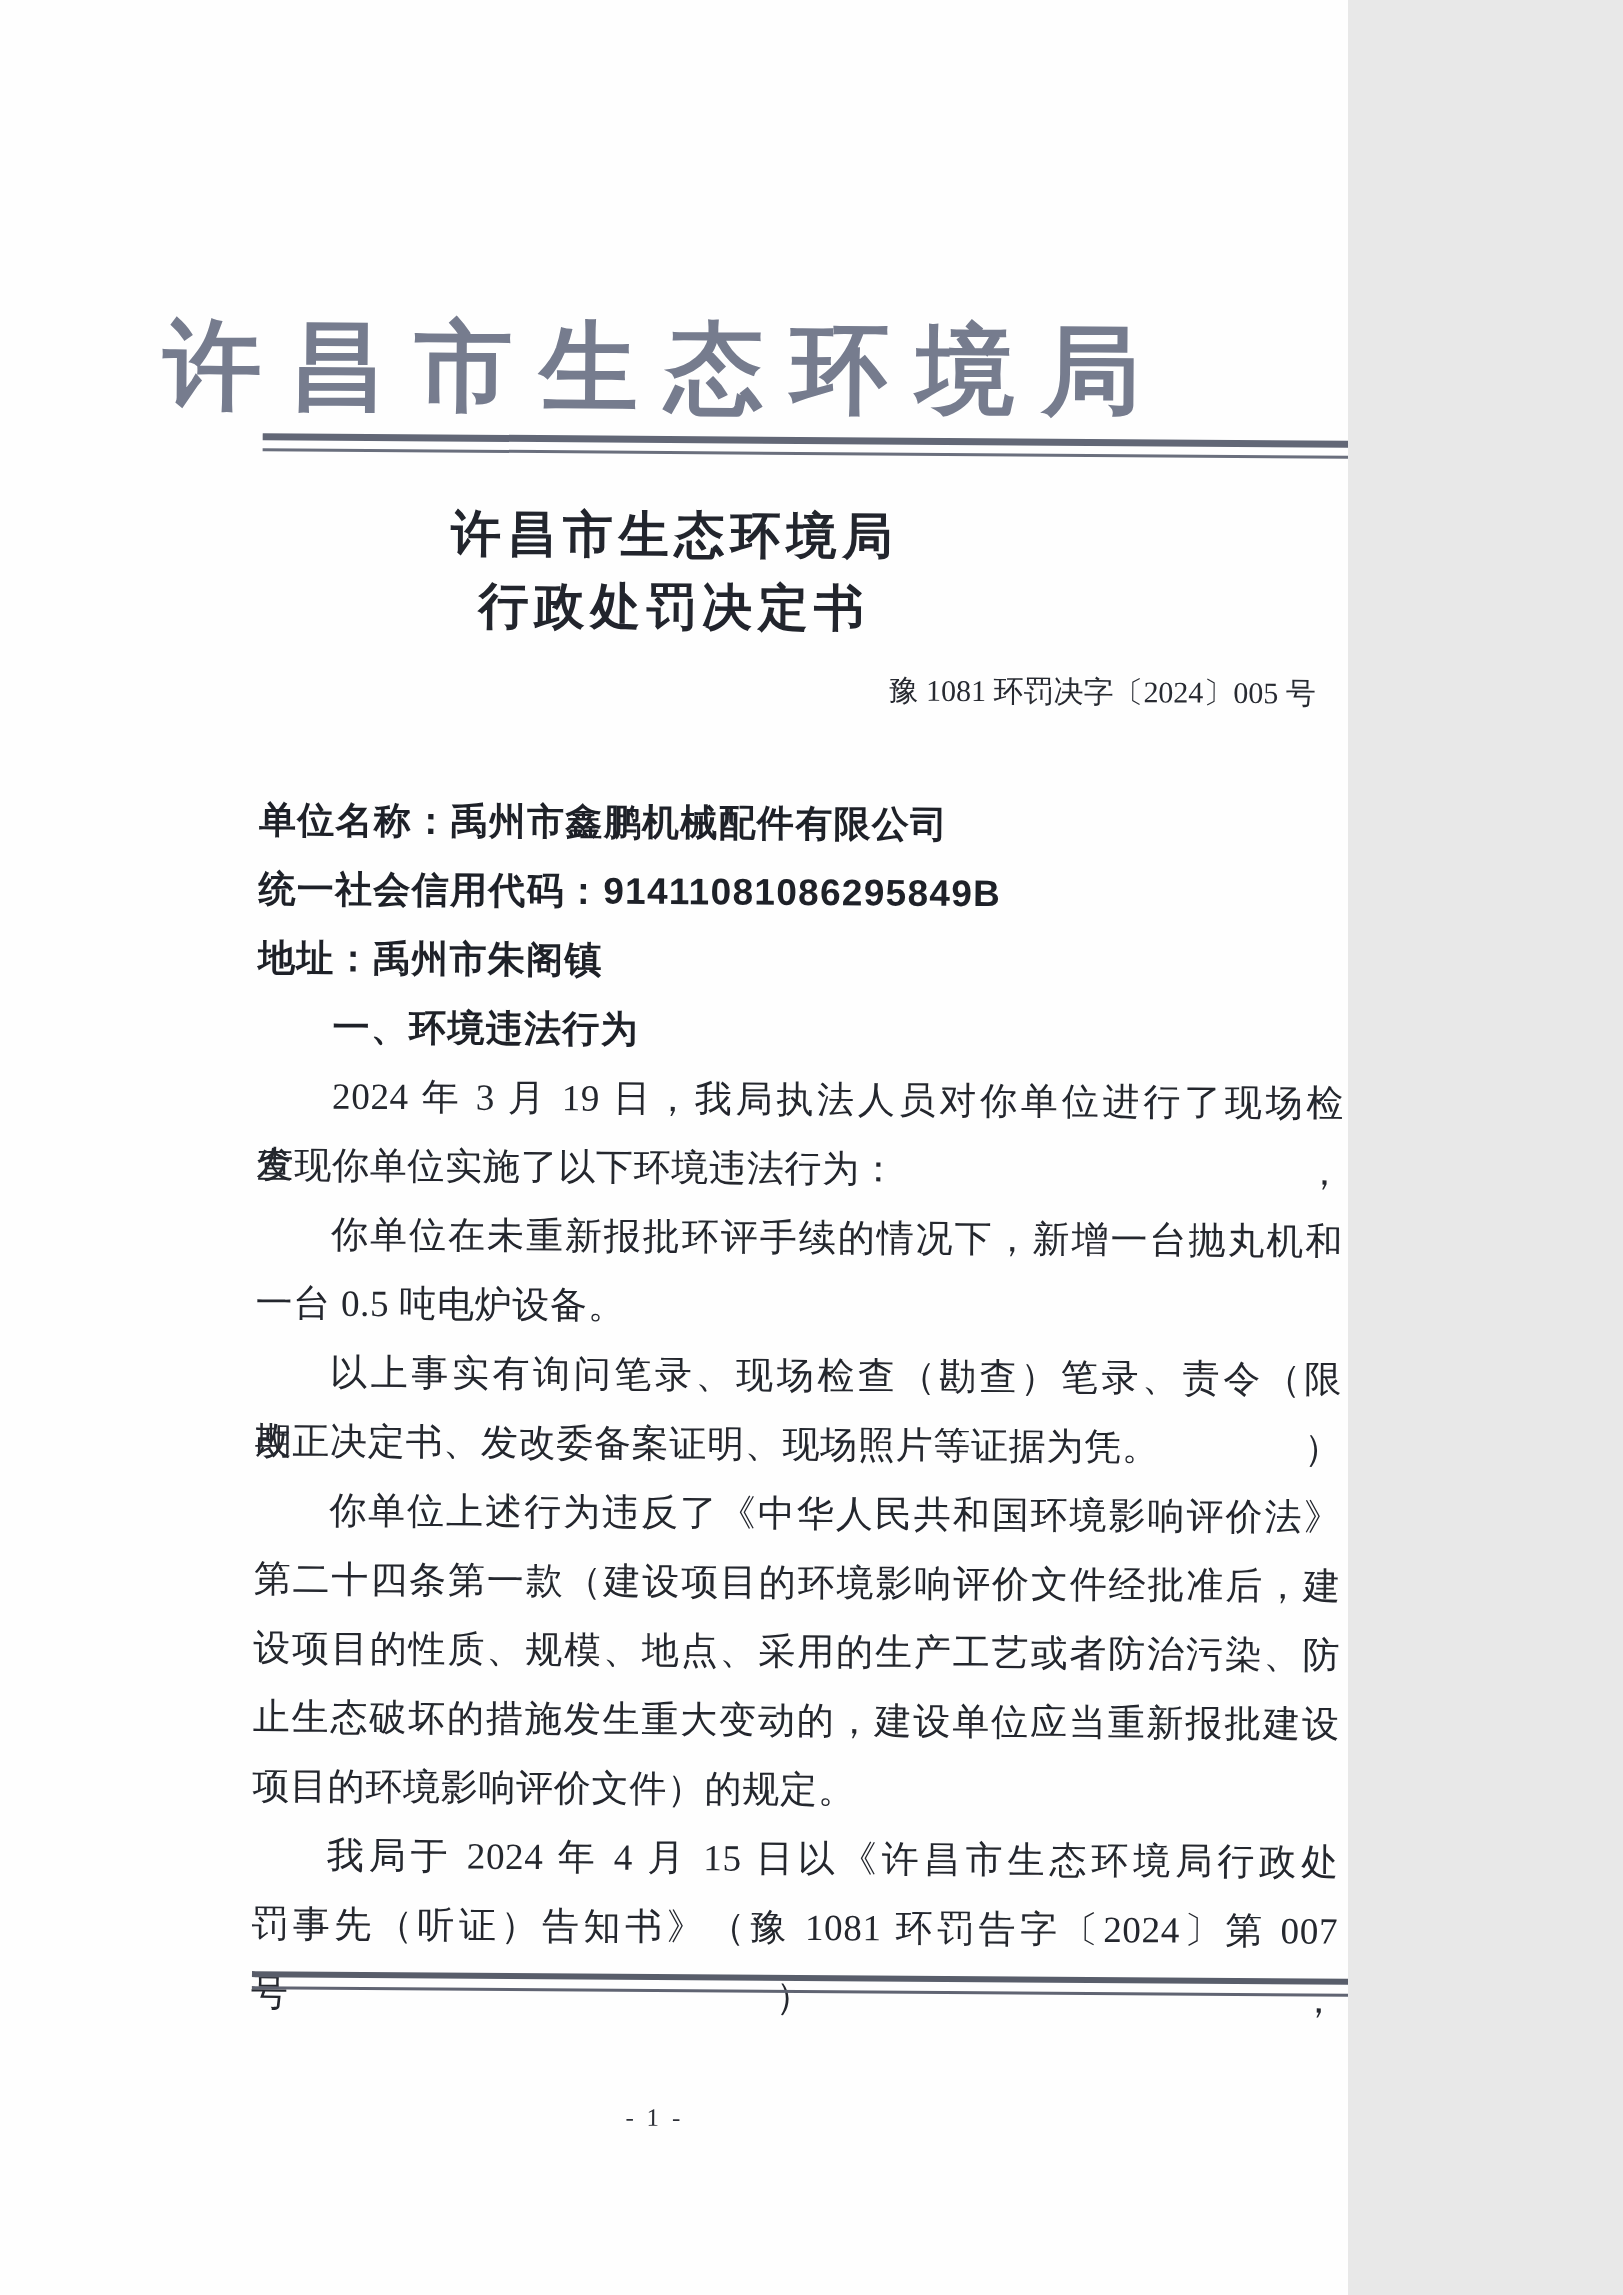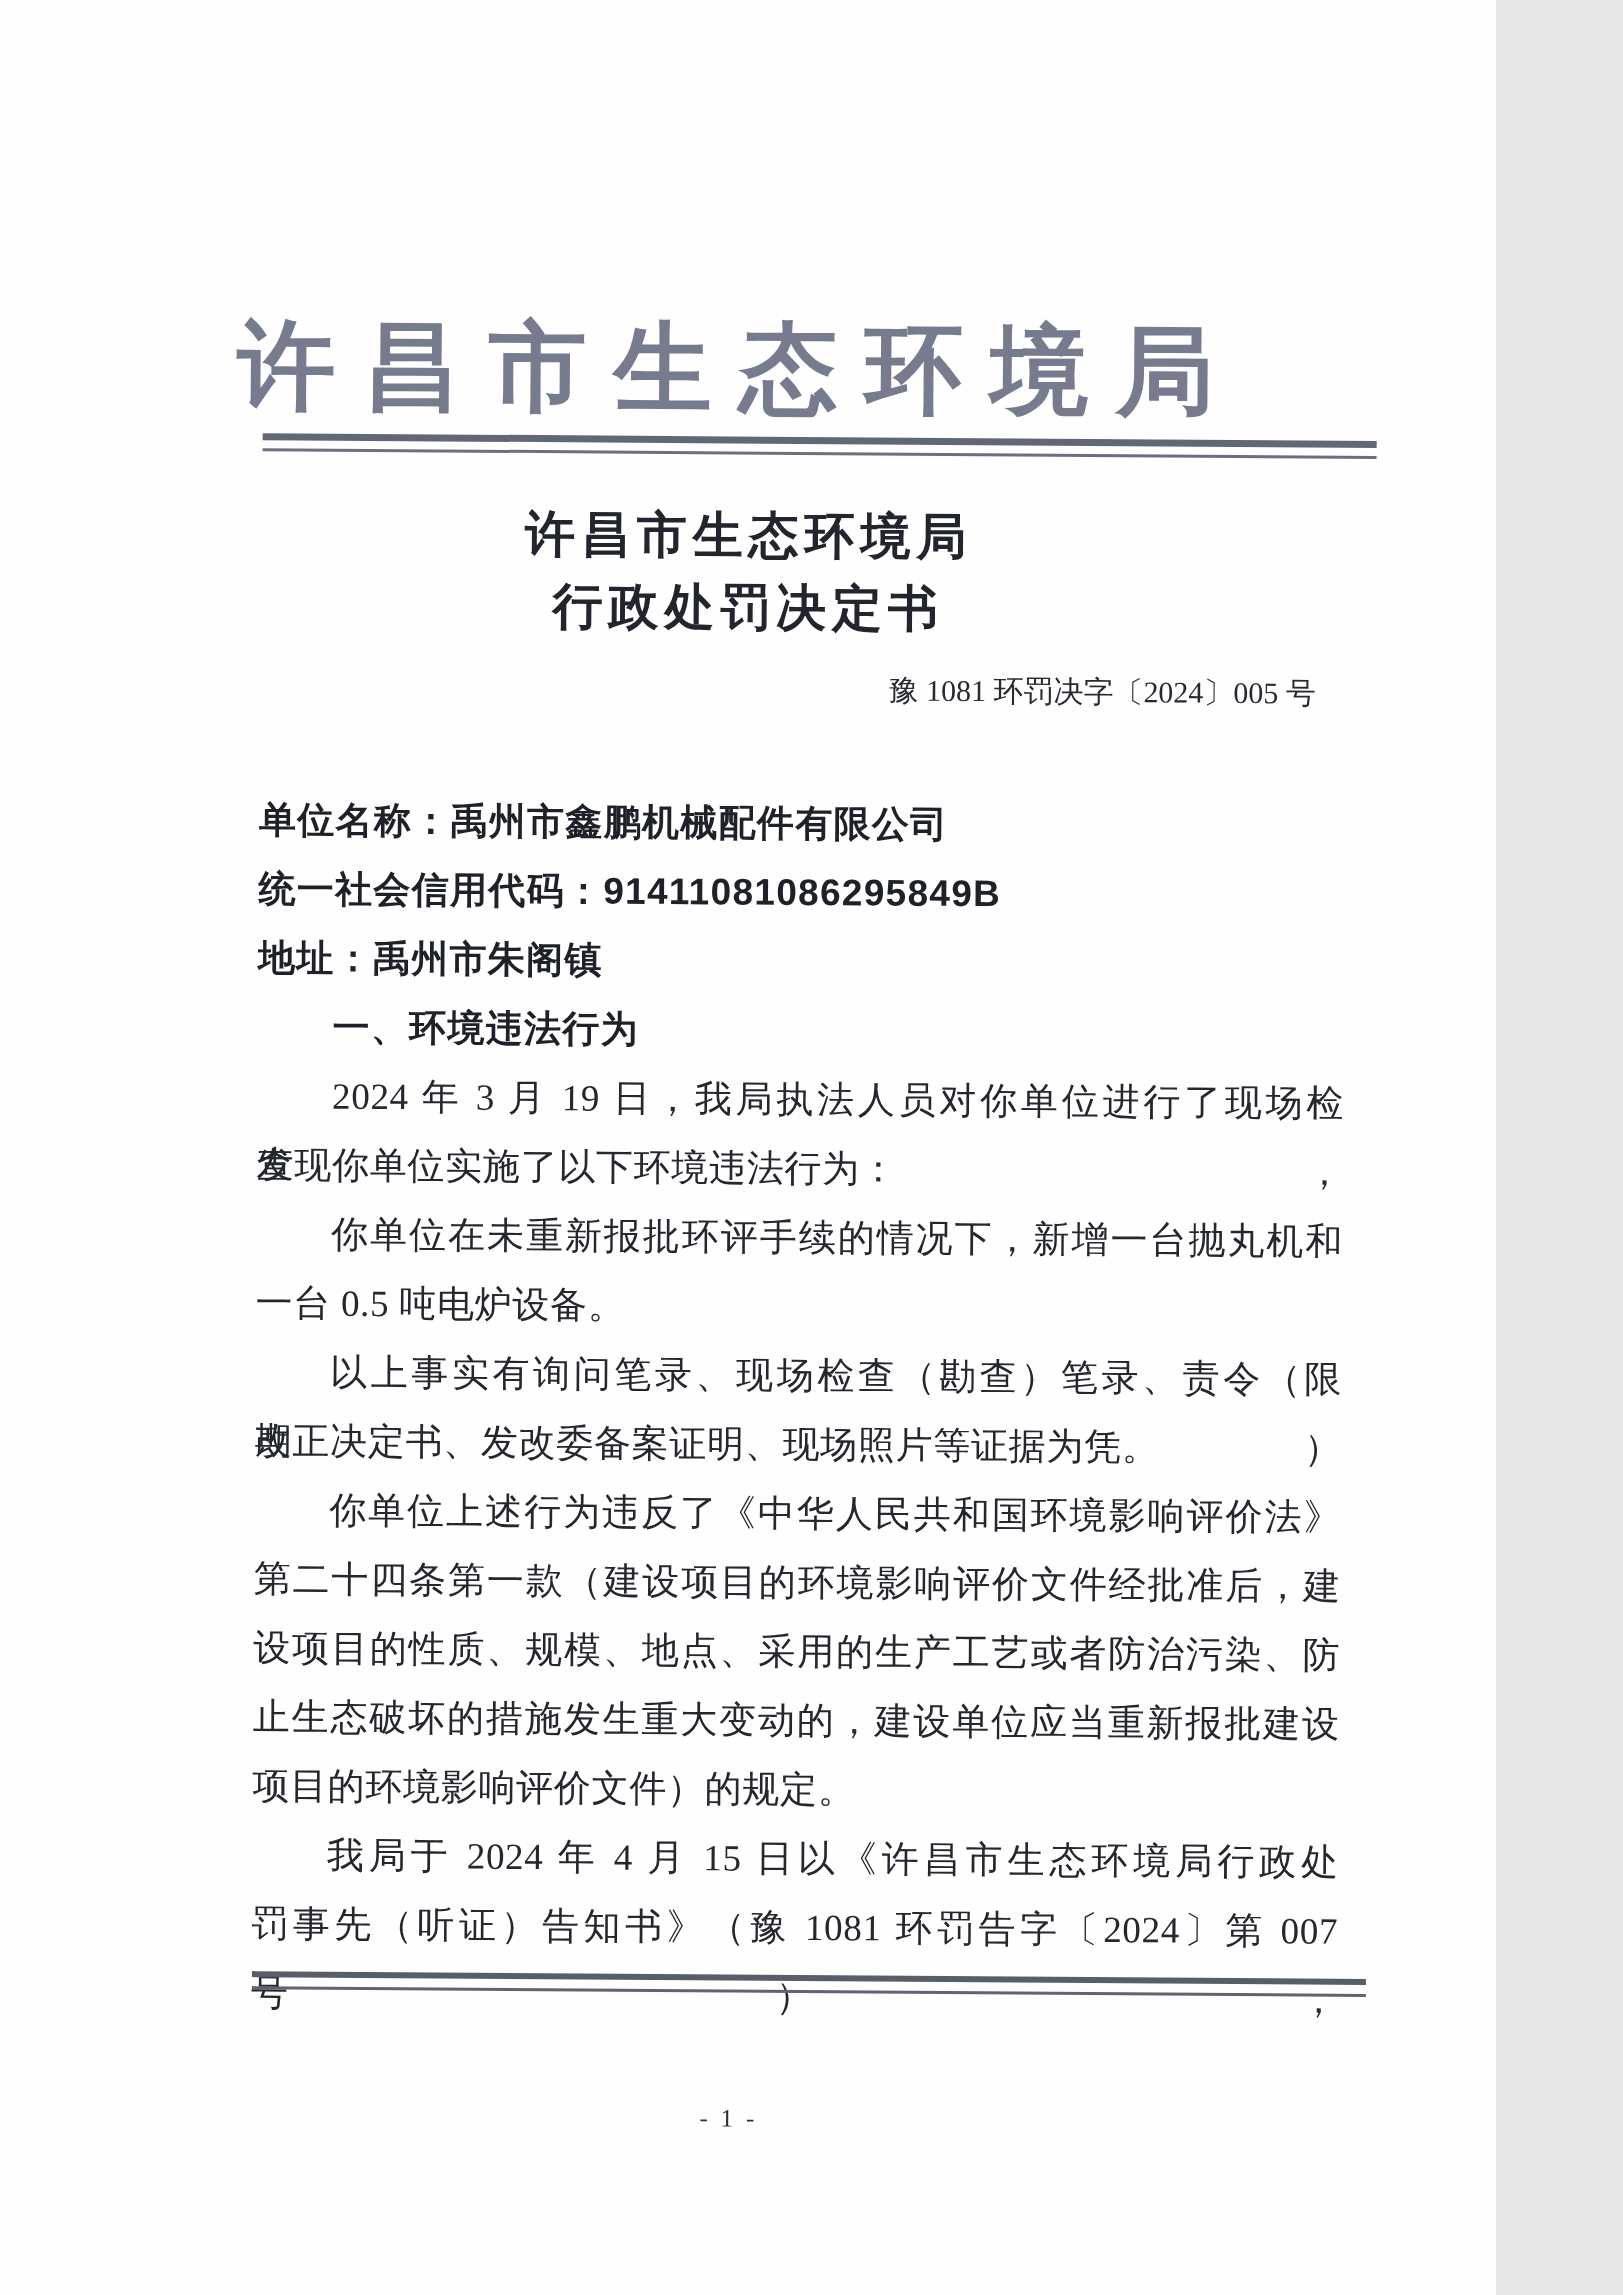--- a/index.html
+++ b/index.html
@@ -2,21 +2,21 @@
 <html style="font-size:10.5px"><head>
 <meta charset="utf-8">
 <style>
   html, body {
     margin: 0;
     padding: 0;
     background: #e8e8e8;
   }
   .page {
     position: relative;
-    width: 1496px;
+    width: 1348px;
     height: 2295px;
     background: #fefefe;
     overflow: hidden;
     font-family: "Liberation Serif", "DejaVu Serif", serif;
   }
   
   .scan {
     position: absolute;
     inset: 0;
     transform: rotate(0.4deg);

